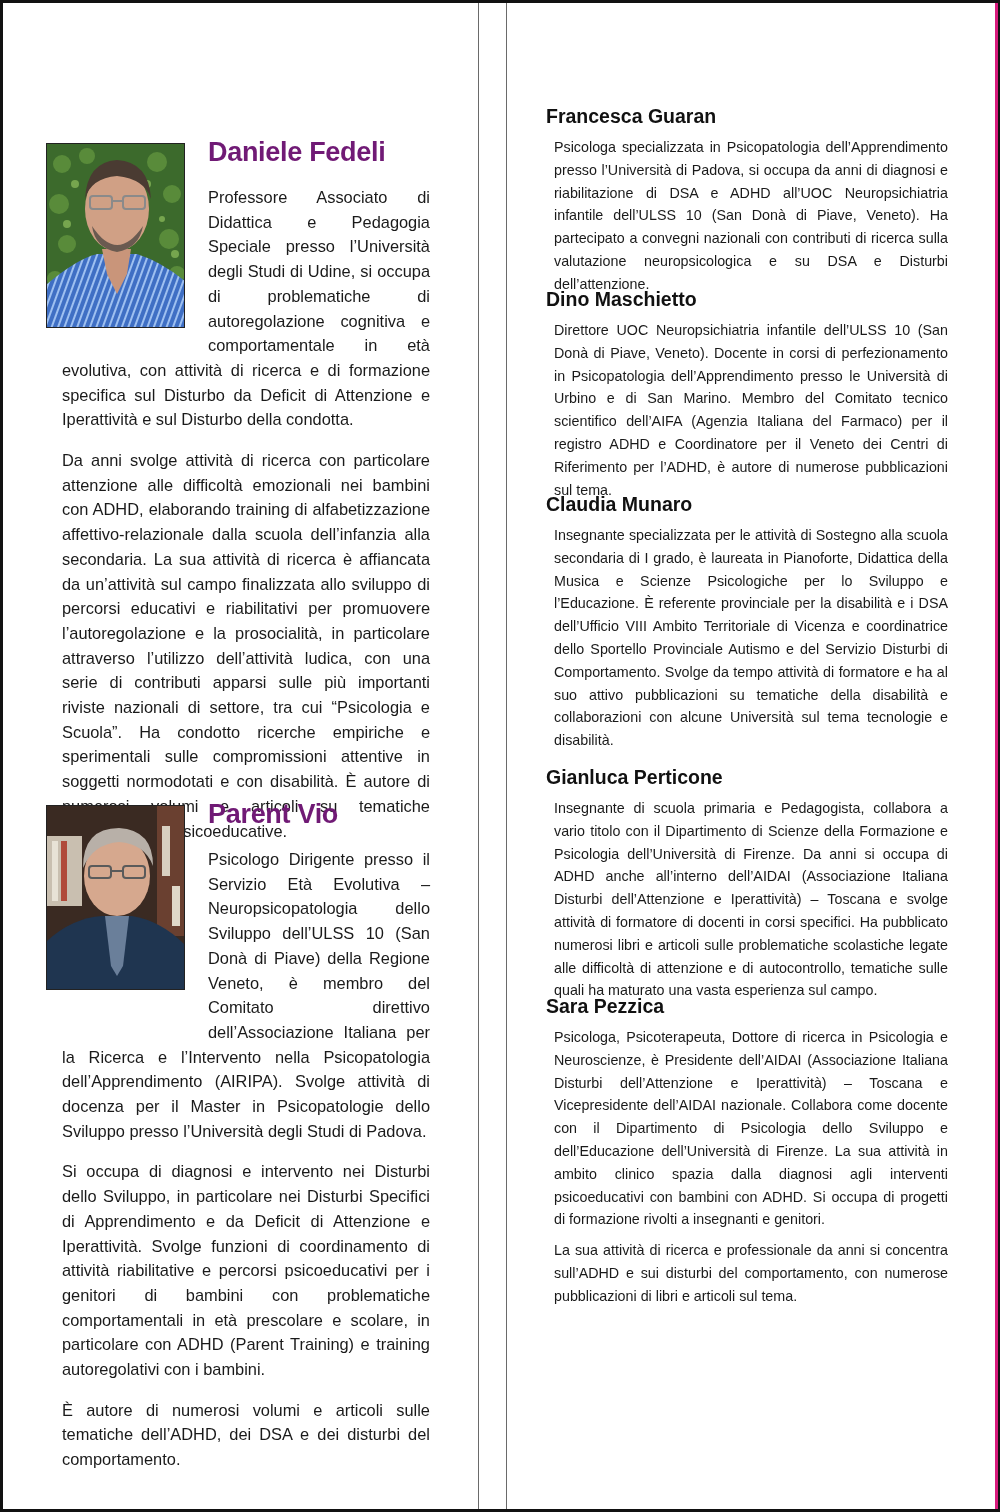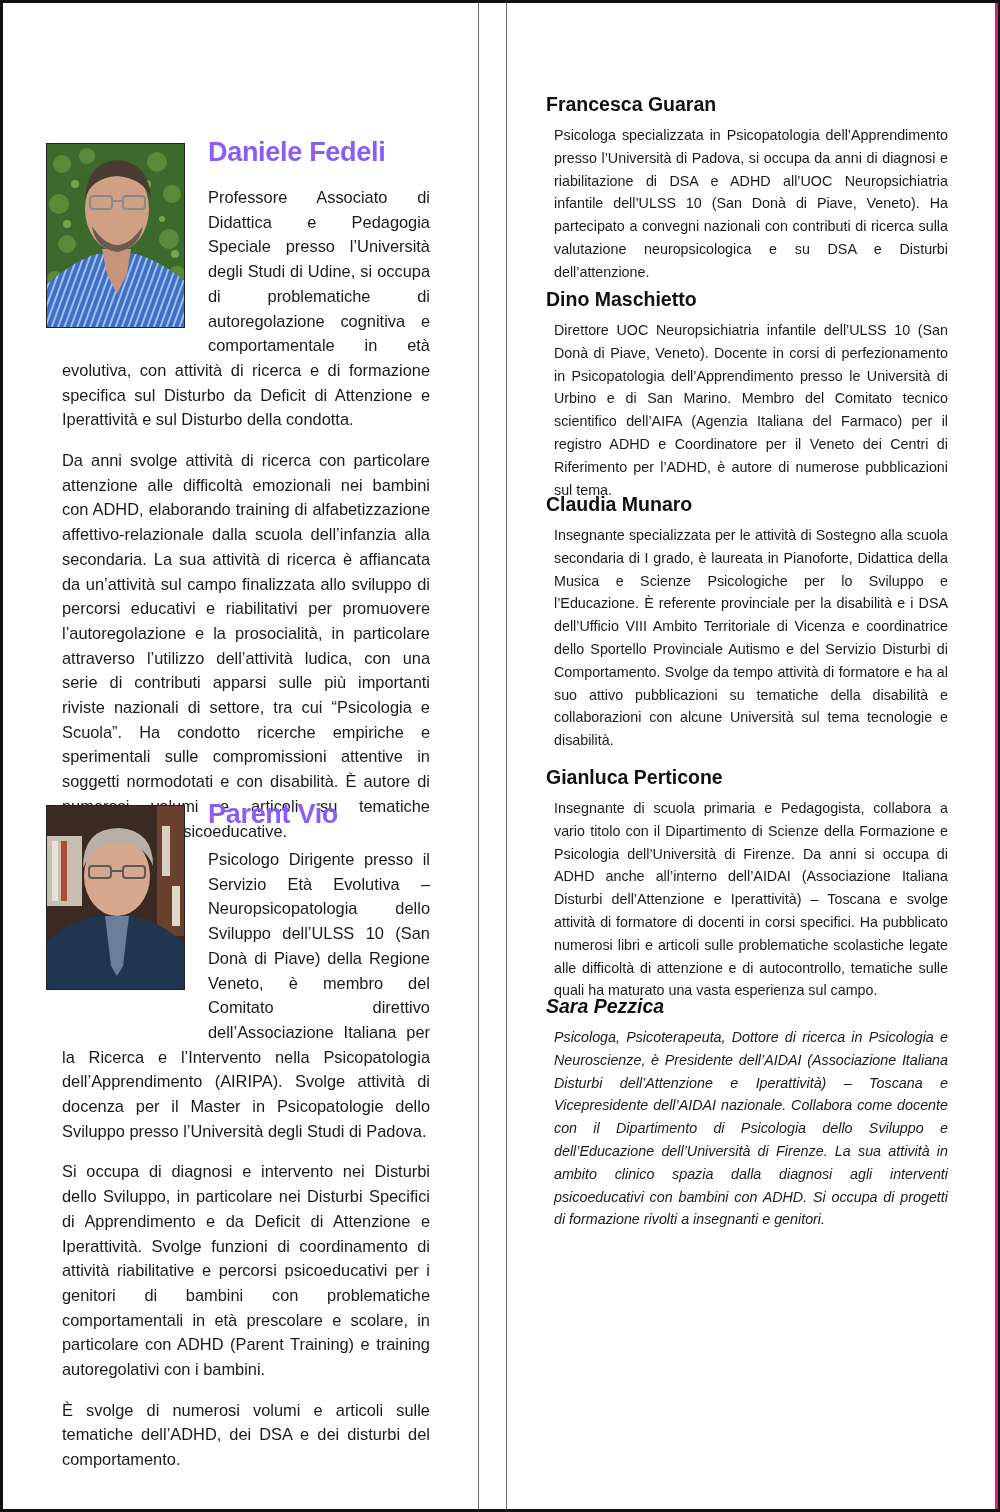--- a/index.html
+++ b/index.html
@@ -18,44 +18,44 @@
   .fold.b { left: 506px; }
 
   
   .left-bio { position: absolute; left: 46px; width: 400px; }
   .left-bio .photo {
     position: absolute; left: 0; top: 0; width: 139px; height: 185px;
     border: 1px solid #222; box-sizing: border-box; overflow: hidden;
   }
   .left-bio .name {
     position: absolute; left: 162px; top: -6px; margin: 0;
-    font-size: 27px; font-weight: bold; letter-spacing: -0.3px; color: #8b5cf6;
+    font-size: 27px; font-weight: bold; letter-spacing: -0.3px; color: #701a75;
   }
   .left-bio .text {
     position: absolute; left: 0; top: 26px; width: 400px;
     font-size: 16.4px; line-height: 24.7px; text-align: justify;
   }
   .left-bio .text .float-spacer { float: left; width: 162px; height: 172px; }
   .left-bio .text p { margin: 16px; }
 
   #bio-fedeli { top: 143px; }
   #bio-vio { top: 805px; }
   #bio-vio .float-spacer { height: 195px; }
 
   
   .right-bio { position: absolute; left: 546px; width: 410px; }
   .right-bio .name { margin: 0; font-size: 19.5px; font-weight: bold; color: #111; line-height: 24px; }
   .right-bio .text { font-size: 14.3px; line-height: 22.8px; text-align: justify; }
   .right-bio .text p { margin: 8px; }
 
-  #bio-guaran { top: 92px; }
+  #bio-guaran { top: 104px; }
   #bio-maschietto { top: 287px; }
   #bio-munaro { top: 492px; }
   #bio-perticone { top: 765px; }
-  #bio-pezzica { top: 994px; font-style: italic; }
+  #bio-pezzica { top: 994px; }
 
   svg { display: block; }
 </style>
 </head>
 <body>
 
 <div class="frame"></div>
 <div class="pink-edge"></div>
 <div class="right-black"></div>
 <div class="fold a"></div>
@@ -128,21 +128,21 @@
           <rect x="76" y="60" width="22" height="12" rx="3"></rect>
         <line x1="64" y1="65" x2="76" y2="65"></line>
       </g>
     </svg>
   </div>
   <h2 class="name">Parent Vio</h2>
   <div class="text">
     <div class="float-spacer"></div>
     <p>Psicologo Dirigente presso il Servizio Età Evolutiva – Neuropsicopatologia dello Sviluppo dell’ULSS 10 (San Donà di Piave) della Regione Veneto, è membro del Comitato direttivo dell’Associazione Italiana per la Ricerca e l’Intervento nella Psicopatologia dell’Apprendimento (AIRIPA). Svolge attività di docenza per il Master in Psicopatologie dello Sviluppo presso l’Università degli Studi di Padova.</p>
     <p>Si occupa di diagnosi e intervento nei Disturbi dello Sviluppo, in particolare nei Disturbi Specifici di Apprendimento e da Deficit di Attenzione e Iperattività. Svolge funzioni di coordinamento di attività riabilitative e percorsi psicoeducativi per i genitori di bambini con problematiche comportamentali in età prescolare e scolare, in particolare con ADHD (Parent Training) e training autoregolativi con i bambini.</p>
-    <p>È svolge di numerosi volumi e articoli sulle tematiche dell’ADHD, dei DSA e dei disturbi del comportamento.</p>
+    <p>È autore di numerosi volumi e articoli sulle tematiche dell’ADHD, dei DSA e dei disturbi del comportamento.</p>
   </div>
 </section>
 
 <section class="right-bio" id="bio-guaran">
   <h3 class="name">Francesca Guaran</h3>
   <div class="text">
     <p>Psicologa specializzata in Psicopatologia dell’Apprendimento presso l’Università di Padova, si occupa da anni di diagnosi e riabilitazione di DSA e ADHD all’UOC Neuropsichiatria infantile dell’ULSS 10 (San Donà di Piave, Veneto). Ha partecipato a convegni nazionali con contributi di ricerca sulla valutazione neuropsicologica e su DSA e Disturbi dell’attenzione.</p>
   </div>
 </section>
 
@@ -164,14 +164,15 @@
   <h3 class="name">Gianluca Perticone</h3>
   <div class="text">
     <p>Insegnante di scuola primaria e Pedagogista, collabora a vario titolo con il Dipartimento di Scienze della Formazione e Psicologia dell’Università di Firenze. Da anni si occupa di ADHD anche all’interno dell’AIDAI (Associazione Italiana Disturbi dell’Attenzione e Iperattività) – Toscana e svolge attività di formatore di docenti in corsi specifici. Ha pubblicato numerosi libri e articoli sulle problematiche scolastiche legate alle difficoltà di attenzione e di autocontrollo, tematiche sulle quali ha maturato una vasta esperienza sul campo.</p>
   </div>
 </section>
 
 <section class="right-bio" id="bio-pezzica">
   <h3 class="name">Sara Pezzica</h3>
   <div class="text">
     <p>Psicologa, Psicoterapeuta, Dottore di ricerca in Psicologia e Neuroscienze, è Presidente dell’AIDAI (Associazione Italiana Disturbi dell’Attenzione e Iperattività) – Toscana e Vicepresidente dell’AIDAI nazionale. Collabora come docente con il Dipartimento di Psicologia dello Sviluppo e dell’Educazione dell’Università di Firenze. La sua attività in ambito clinico spazia dalla diagnosi agli interventi psicoeducativi con bambini con ADHD. Si occupa di progetti di formazione rivolti a insegnanti e genitori.</p>
+    <p>La sua attività di ricerca e professionale da anni si concentra sull’ADHD e sui disturbi del comportamento, con numerose pubblicazioni di libri e articoli sul tema.</p>
   </div>
 </section>
 
 </body></html>

